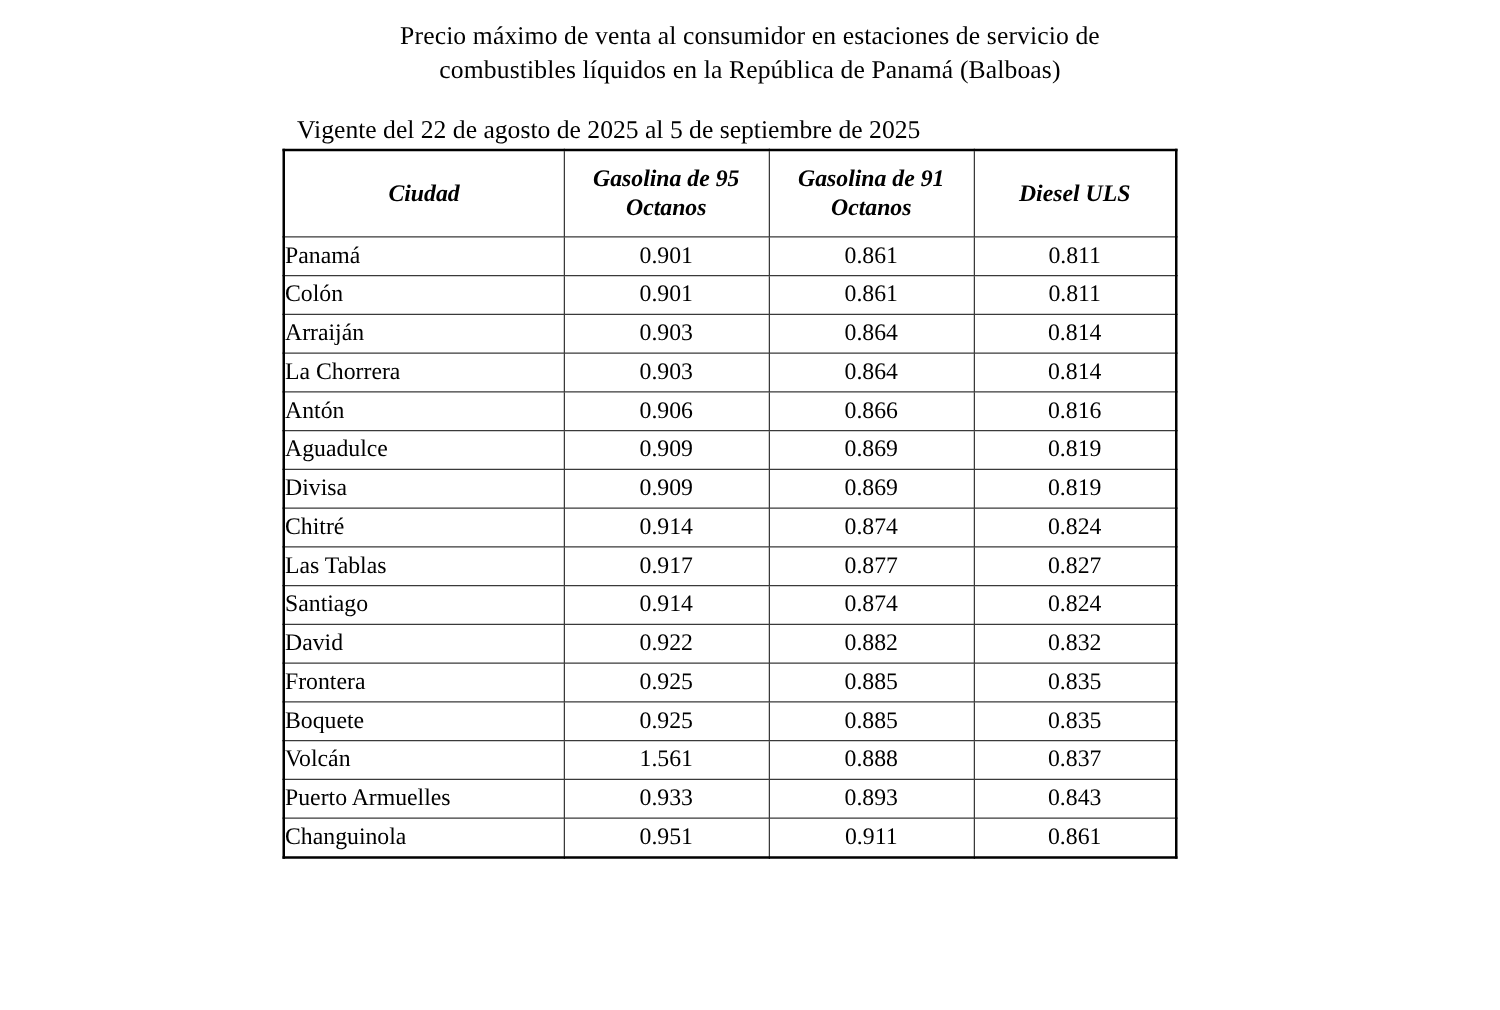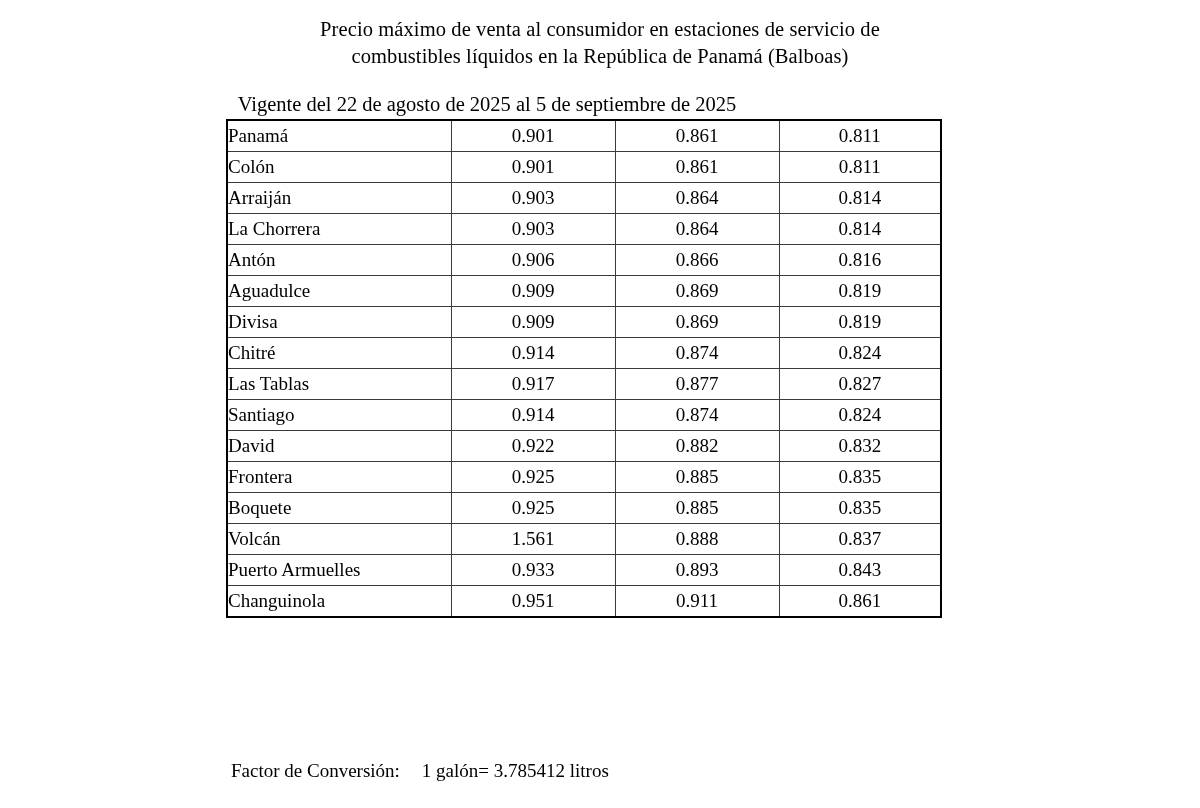--- a/index.html
+++ b/index.html
@@ -135,20 +135,26 @@
 
   <div class="table-wrap">
     <table class="price-table">
       <colgroup>
         <col class="c-city">
         <col class="c-g95">
         <col class="c-g91">
         <col class="c-diesel">
       </colgroup>
       <thead>
+        <tr class="head-main">
+          <th>Ciudad</th>
+          <th>Gasolina de 95 Octanos</th>
+          <th>Gasolina de 91 Octanos</th>
+          <th>Diesel ULS</th>
+        </tr>
       </thead>
       <tbody id="table-body">
           <tr>
             <td class="city">Panamá</td>
             <td class="num">0.901</td>
             <td class="num">0.861</td>
             <td class="num">0.811</td>
           </tr>
           <tr>
             <td class="city">Colón</td>
@@ -237,17 +243,14 @@
           <tr>
             <td class="city">Changuinola</td>
             <td class="num">0.951</td>
             <td class="num">0.911</td>
             <td class="num">0.861</td>
           </tr>
         </tbody>
     </table>
   </div>
 
-  <div class="footer-note">
-    <span class="fn-label">Factor de Conversión:</span><span class="fn-value">1 galón= 3.785412 litros</span>
-  </div>
 
 </div>
 
 </body></html>

